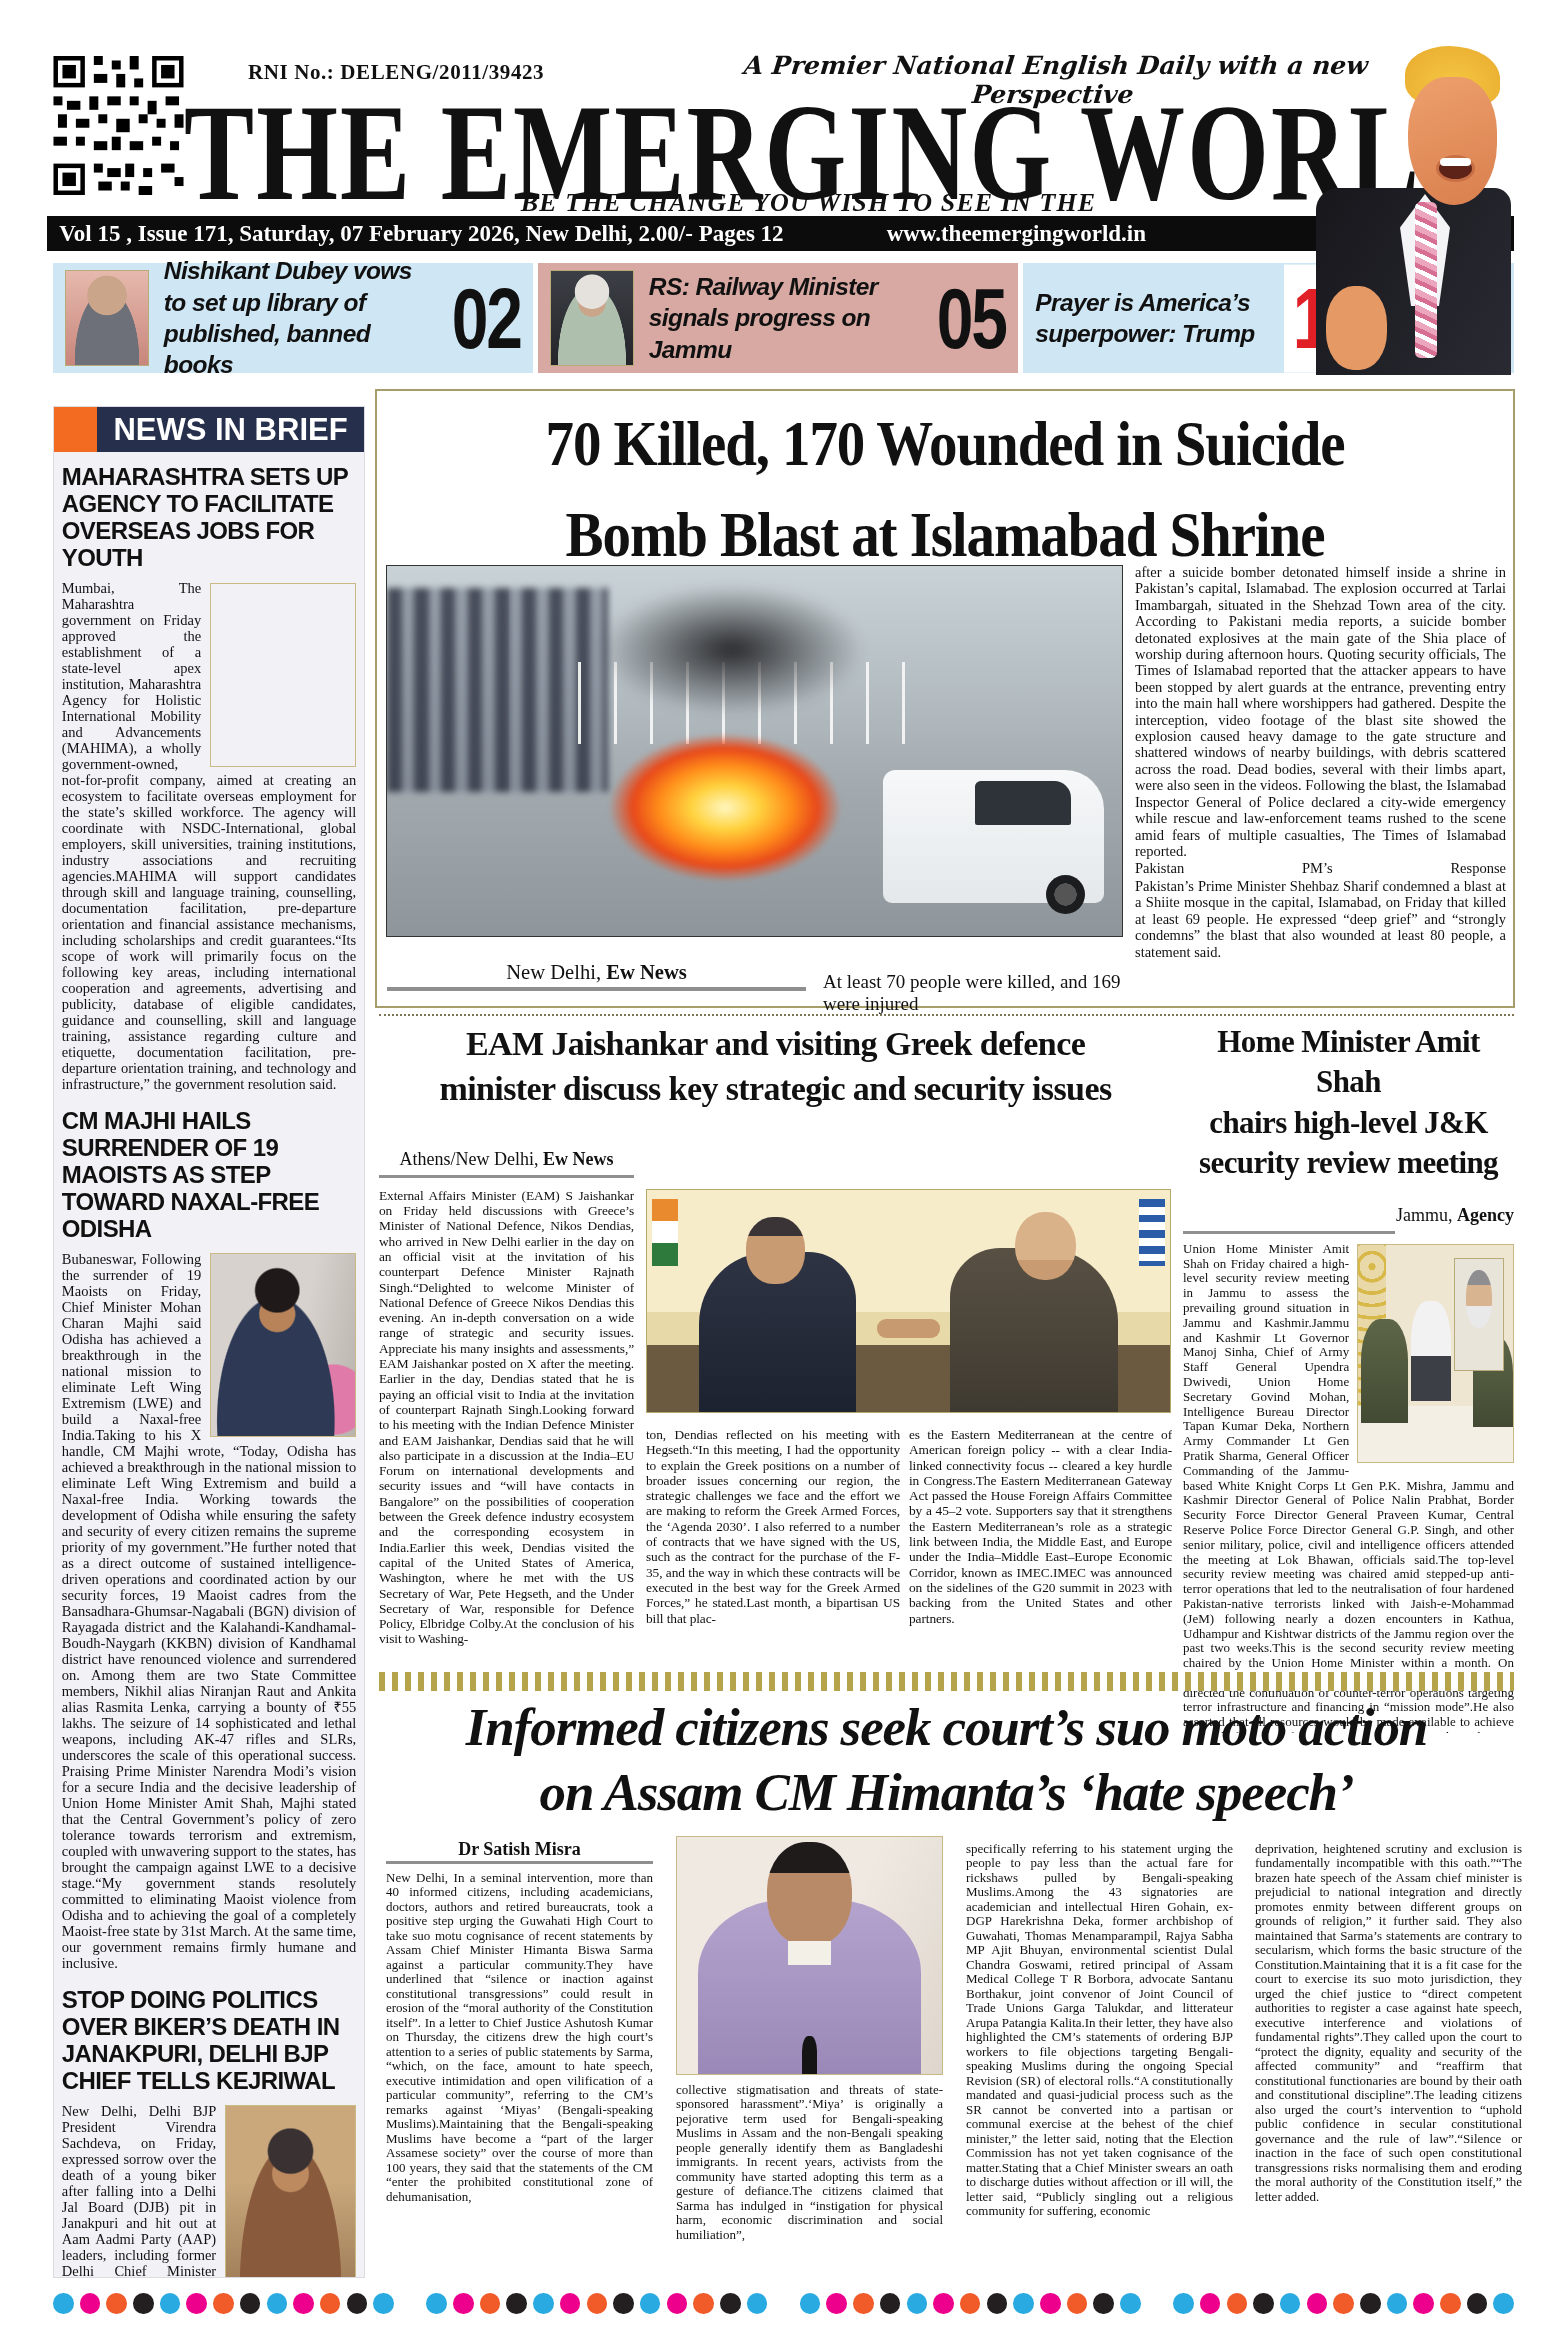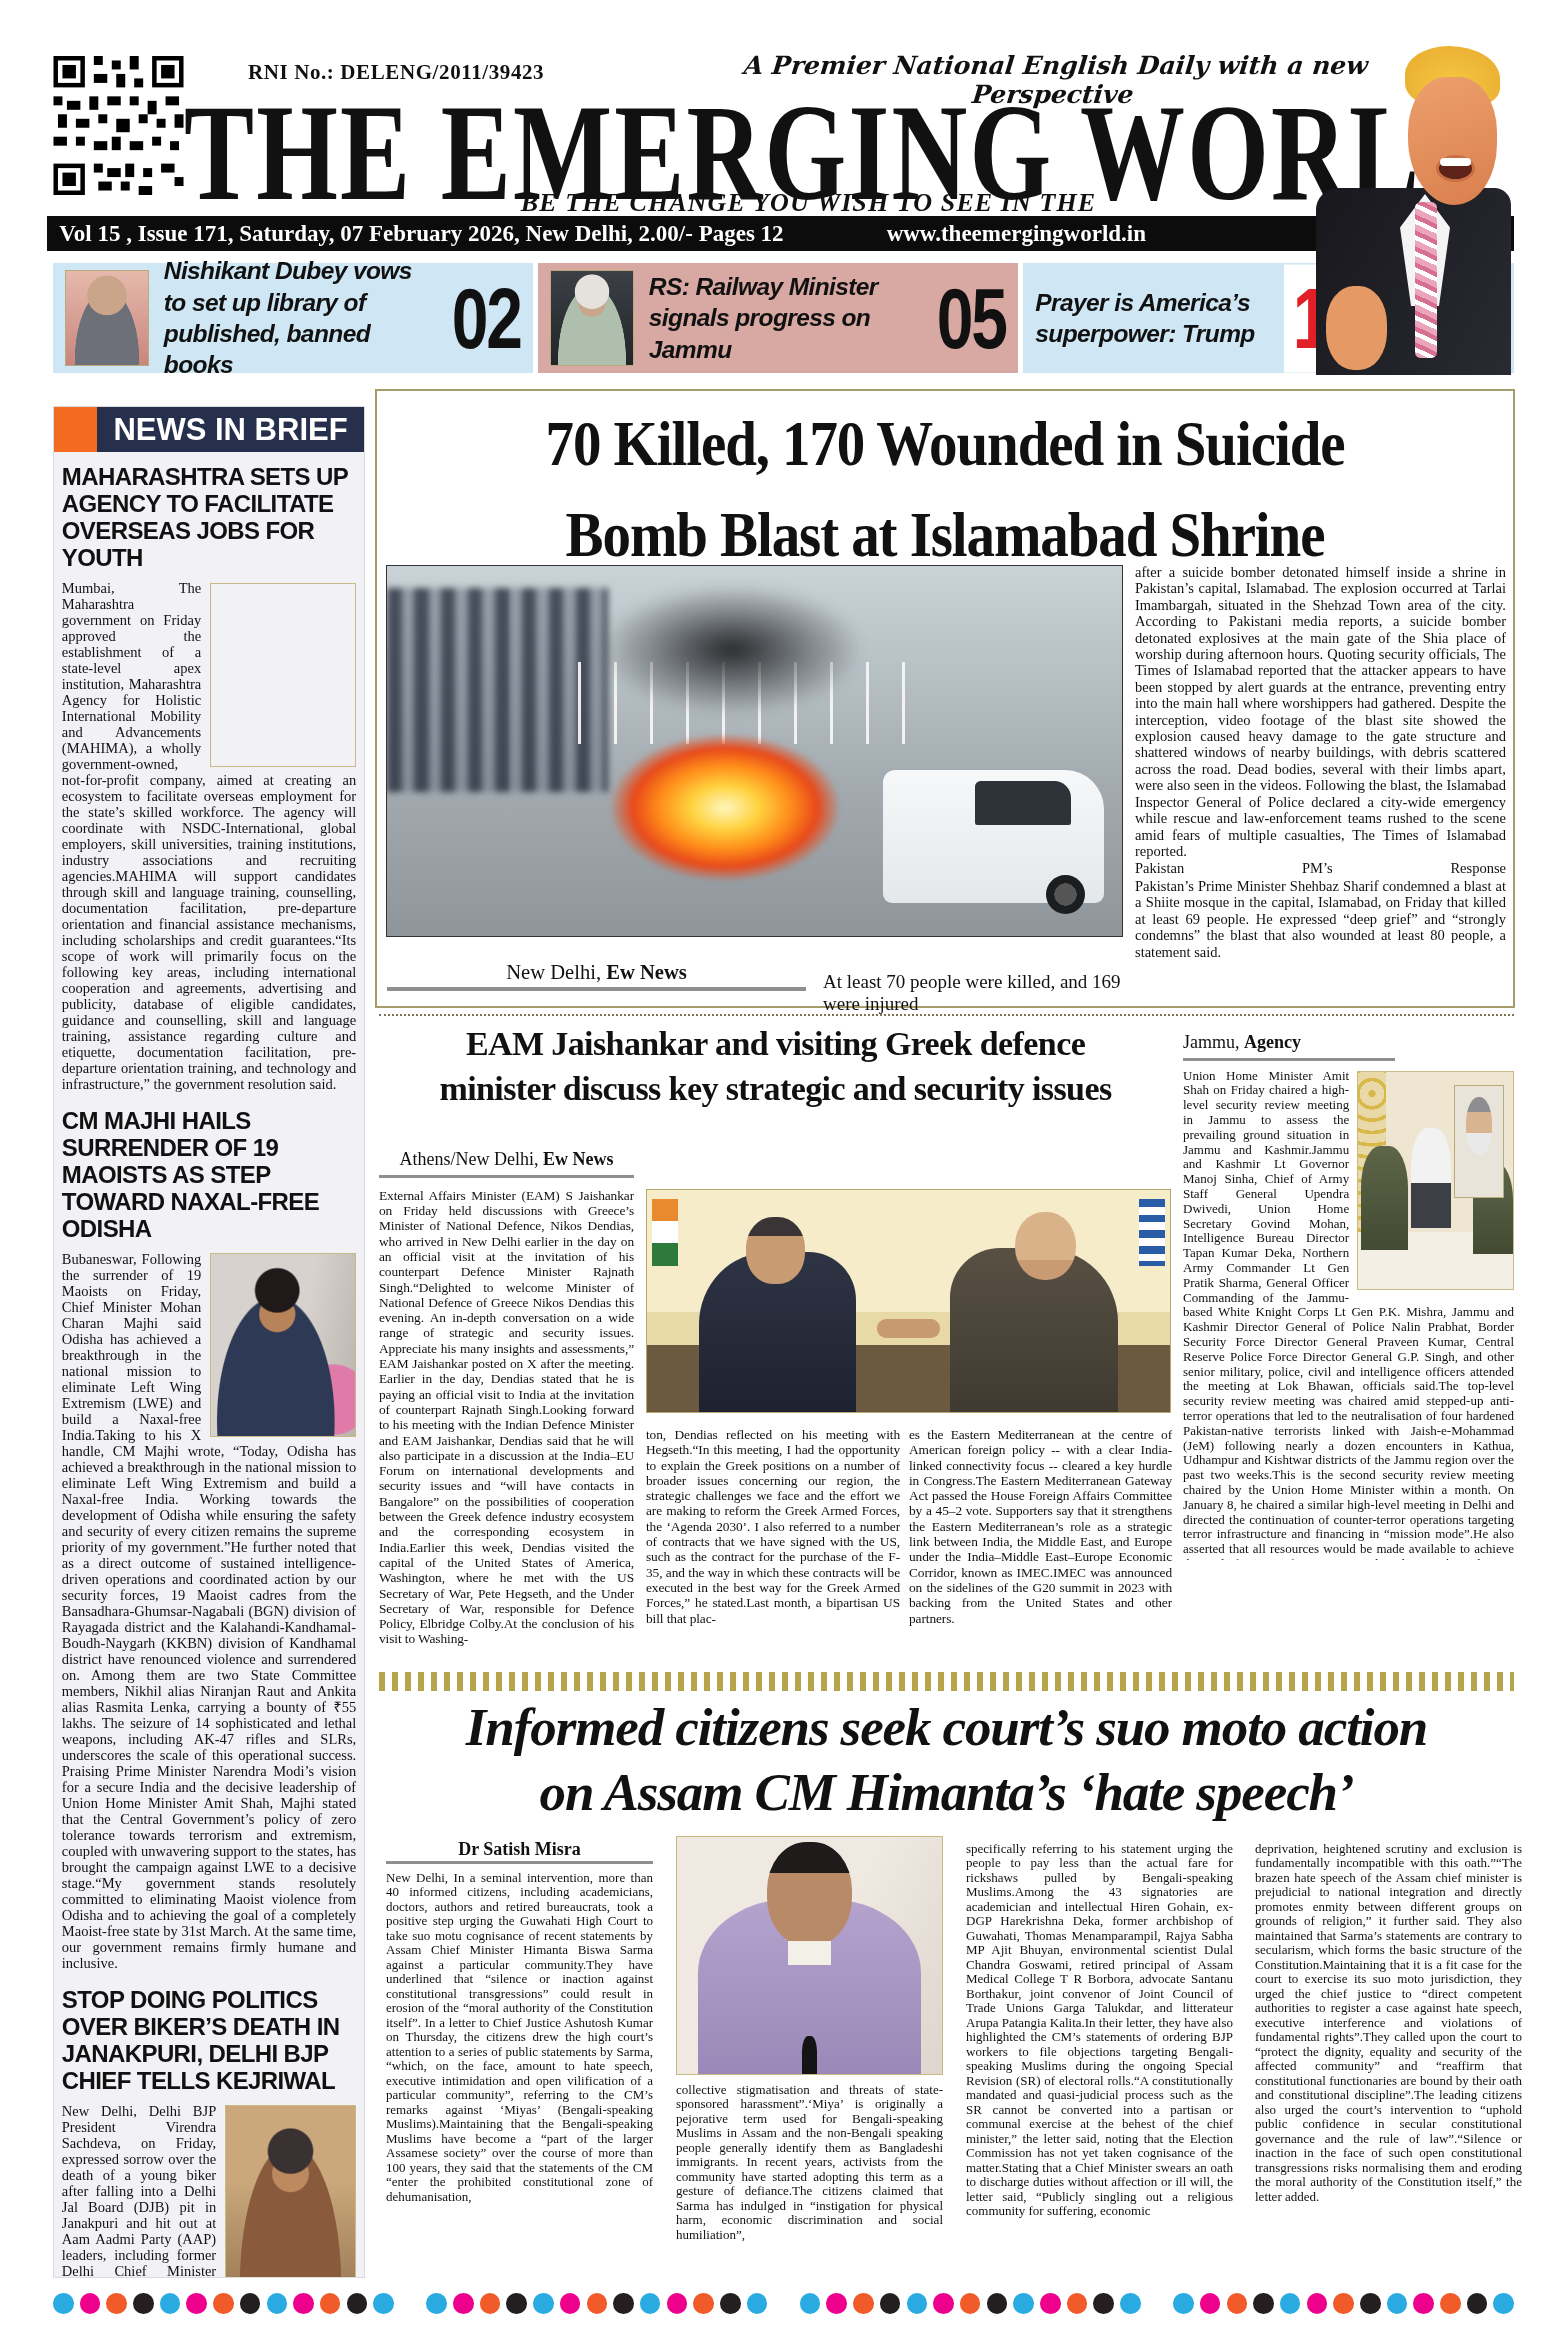--- a/index.html
+++ b/index.html
@@ -114,21 +114,21 @@
   .eam-photo .head-r { position:absolute; right:18%; top:10%; width:61px; height:68px; background:linear-gradient(#d9b28a 0 70%, #c99b72 70%); border-radius:48%; }
   .eam-photo .hands { position:absolute; left:44%; top:58%; width:12%; height:19px; background:#c89a70; border-radius:9px; }
   .eam-photo .flag-india { position:absolute; left:1%; top:4%; width:26px; height:67px; background:linear-gradient(#e98a2e 0 33%, #fff 33% 66%, #2e7a3c 66%); }
   .eam-photo .flag-greece { position:absolute; right:1%; top:4%; width:26px; height:67px; background:repeating-linear-gradient(#2a5ca8 0 7.8px, #fff 7.8px 15.6px); }
   .eam .c2 { position:absolute; left:267px; top:405px; width:254px; height:231px; overflow:hidden; }
   .eam .c3 { position:absolute; left:530px; top:405px; width:263px; height:231px; overflow:hidden; }
 
   
   .shah { position:absolute; left:1183px; top:1022px; width:331px; height:647px; }
   .shah h2 { text-align:center; font-weight:bold; font-size:31px; line-height:1.3; letter-spacing:-0.6px; }
-  .shah .byline { text-align:left; margin-top:10px; }
+  .shah .byline { text-align:right; margin-top:22px; }
   .shah .byrule { width:212px; }
   .shah .body { margin-top:7.8px; font-size:13px; line-height:14.8px; text-align:justify; height:491px; overflow:hidden; }
   .shah-photo { float:right; width:157px; height:219px; margin:2.2px 0 5.6px 7.8px; border:1.7px solid #c9ba85;
                 background:linear-gradient(90deg,#e9d9a8 0 18%, #efe6d2 18%); overflow:hidden; position:relative; }
   .shah-photo .pattern { position:absolute; left:0; top:0; width:18%; height:100%;
                 background:repeating-radial-gradient(circle at 50% 10%, #d9b84a 0 3.3px, transparent 3.9px 12.3px); }
   .shah-photo .table { position:absolute; left:0; bottom:0; width:100%; height:26%; background:#f3efe4; }
   .shah-photo .guard-l { position:absolute; left:2%; bottom:18%; width:30%; height:48%; background:linear-gradient(#5d6647,#424a33); border-radius:40% 40% 0 0; }
   .shah-photo .guard-r { position:absolute; right:0; bottom:16%; width:26%; height:42%; background:linear-gradient(#5d6647,#424a33); border-radius:40% 40% 0 0; }
   .shah-photo .shah-fig { position:absolute; left:34%; top:26%; width:26%; height:46%; background:linear-gradient(#f2f2f2 0 55%, #3c3f46 55%); border-radius:40% 40% 0 0; }
@@ -336,20 +336,25 @@
       <div class="head-l"></div>
       <div class="fig-r"></div>
       <div class="head-r"></div>
       <div class="hands"></div>
     </div>
     <div class="c2">ton, Dendias reflected on his meeting with Hegseth.“In this meeting, I had the opportunity to explain the Greek positions on a number of broader issues concerning our region, the strategic challenges we face and the effort we are making to reform the Greek Armed Forces, the ‘Agenda 2030’. I also referred to a number of contracts that we have signed with the US, such as the contract for the purchase of the F-35, and the way in which these contracts will be executed in the best way for the Greek Armed Forces,” he stated.Last month, a bipartisan US bill that plac-</div>
     <div class="c3">es the Eastern Mediterranean at the centre of American foreign policy -- with a clear India-linked connectivity focus -- cleared a key hurdle in Congress.The Eastern Mediterranean Gateway Act passed the House Foreign Affairs Committee by a 45–2 vote. Supporters say that it strengthens the Eastern Mediterranean’s role as a strategic link between India, the Middle East, and Europe under the India–Middle East–Europe Economic Corridor, known as IMEC.IMEC was announced on the sidelines of the G20 summit in 2023 with backing from the United States and other partners.</div>
   </div>
 
   <div class="shah">
+    <h2>
+      <div>Home Minister Amit Shah</div>
+      <div>chairs high-level J&amp;K</div>
+      <div>security review meeting</div>
+    </h2>
     <div class="byline">
       <span>Jammu,</span>
       <b>Agency</b>
     </div>
     <div class="byrule"></div>
     <div class="body">
       <div class="shah-photo">
         <div class="pattern"></div>
         <div class="table"></div>
         <div class="guard-l"></div>

